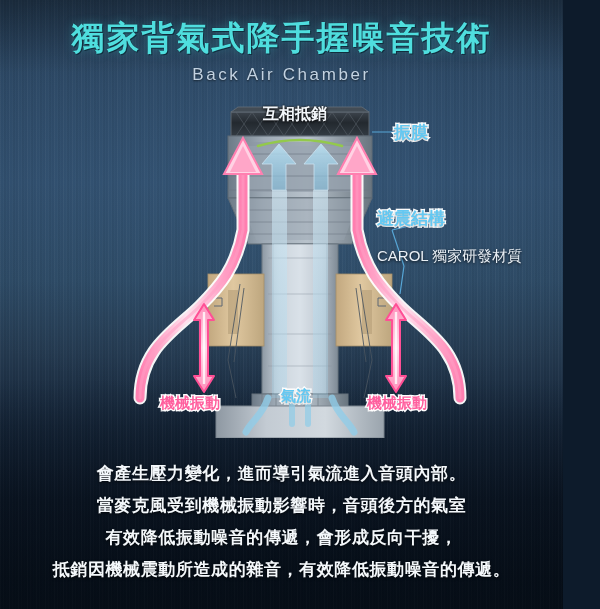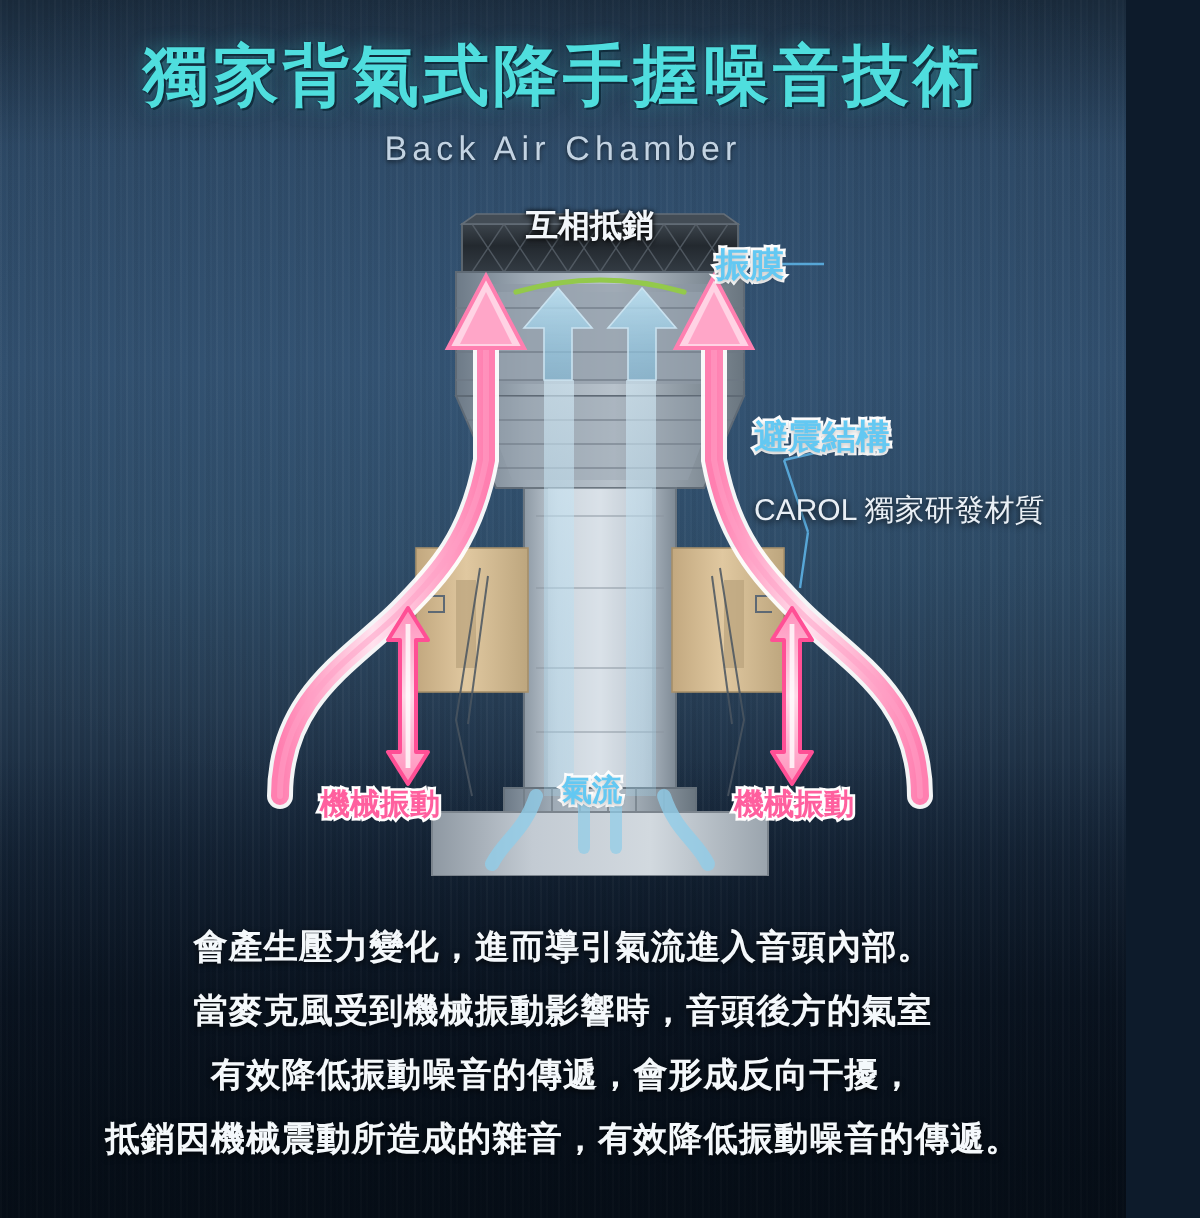--- a/index.html
+++ b/index.html
@@ -353,21 +353,21 @@
 
       <g stroke="#57a6d6" stroke-width="1.2" fill="none">
         <line x1="372" y1="34" x2="412" y2="34"></line>
         <path d="M392,132 L418,126 M392,132 L404,168 M404,168 L400,196"></path>
       </g>
     </svg>
   </div>
 
   <div class="callout cal-white" style="left:263px; top:106px;">互相抵銷</div>
 
-  <div class="callout cal-blue" style="left:358px; top:124px;">振膜</div>
+  <div class="callout cal-blue" style="left:394px; top:124px;">振膜</div>
 
   <div class="callout cal-blue" style="left:377px; top:210px;">避震結構</div>
 
   <div class="callout cal-plain" style="left:377px; top:235px;margin-top:13px;">CAROL 獨家研發材質</div>
 
   <div class="callout cal-blue" style="left:281px; top:388px; font-size:15px;">氣流</div>
 
   <div class="callout cal-pink" style="left:160px; top:395px;">機械振動</div>
 
   <div class="callout cal-pink" style="left:367px; top:395px;">機械振動</div>

